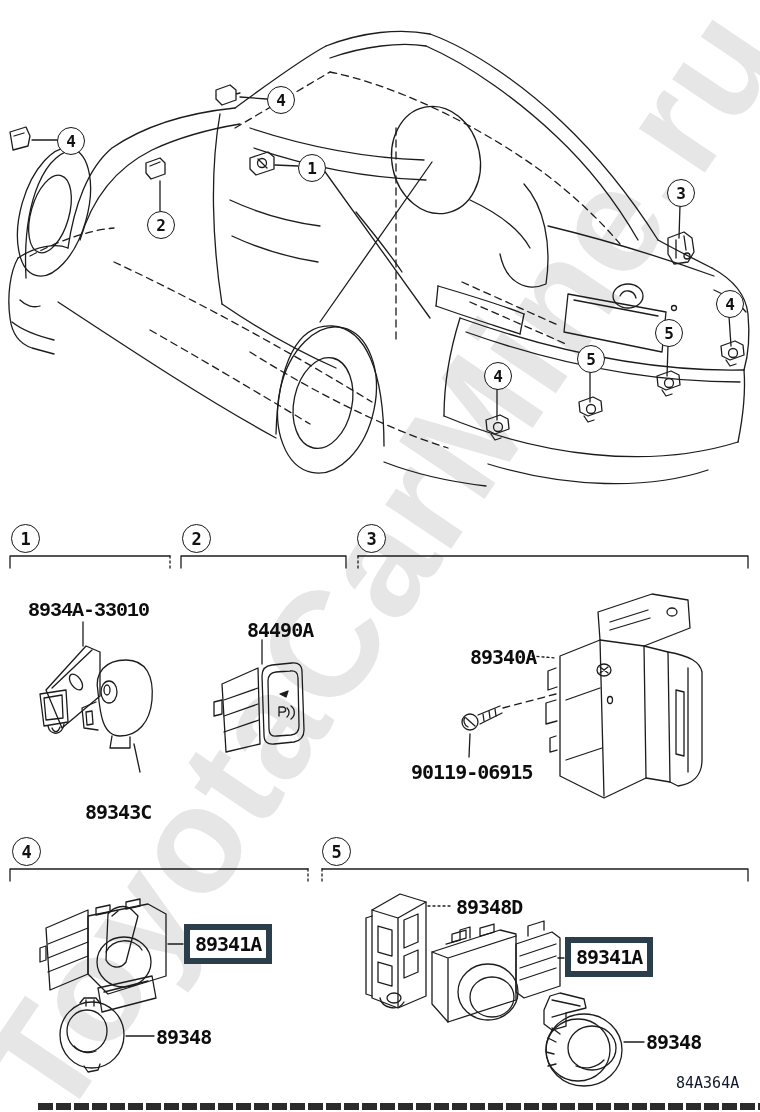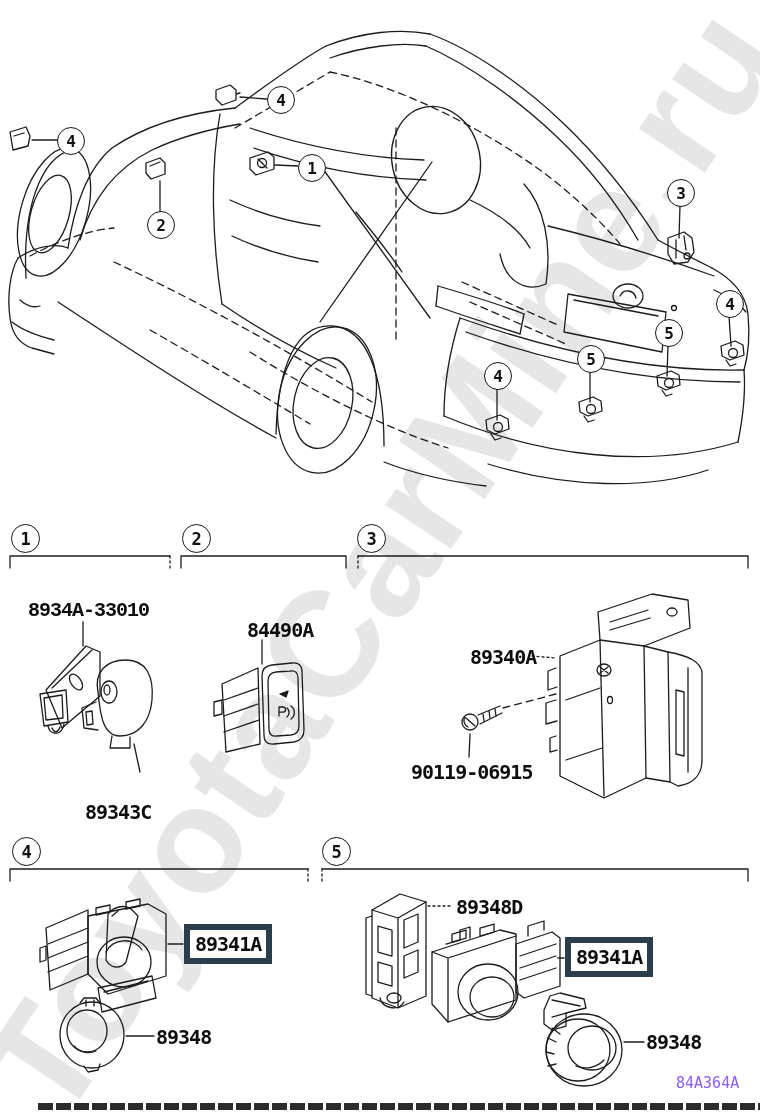--- a/index.html
+++ b/index.html
@@ -10,21 +10,21 @@
              color:#e6e6e6;white-space:nowrap;z-index:0;letter-spacing:2px;user-select:none;}
   svg.art{position:absolute;left:0;top:0;z-index:1;}
   .callout{position:absolute;width:26px;height:26px;border:1.5px solid #161616;border-radius:50%;
            background:#fff;display:flex;align-items:center;justify-content:center;
            font:700 16px "DejaVu Sans Mono",monospace;color:#111;z-index:2;}
   .section-circle{width:27px;height:27px;font-size:17px;}
   .part-label{position:absolute;font:700 20px "DejaVu Sans Mono",monospace;color:#0d0d0d;
               letter-spacing:-1px;white-space:nowrap;z-index:2;}
   .boxed-label{position:absolute;border:6px solid #2b3e4c;background:#fff;padding:2px 5px;
                font:700 20px "DejaVu Sans Mono",monospace;letter-spacing:-1px;color:#0d0d0d;z-index:2;}
-  .diagram-code{position:absolute;font:400 15px "DejaVu Sans Mono",monospace;color:#8b5cf6;z-index:2;}
+  .diagram-code{position:absolute;font:400 15px "DejaVu Sans Mono",monospace;color:#0f172a;z-index:2;}
   .bottom-strip{position:absolute;left:38px;right:0;top:1103px;height:7px;z-index:2;
                 background:repeating-linear-gradient(90deg,#2b2b2b 0 15px,rgba(0,0,0,0) 15px 18px);}
   .g{stroke:#1c1c1c;stroke-width:1.3;fill:none;stroke-linecap:round;stroke-linejoin:round;}
   .d{stroke-dasharray:7,5;}
   .dot{stroke-dasharray:2,3;}
 </style>
 </head>
 <body>
 
 <div class="canvas">

